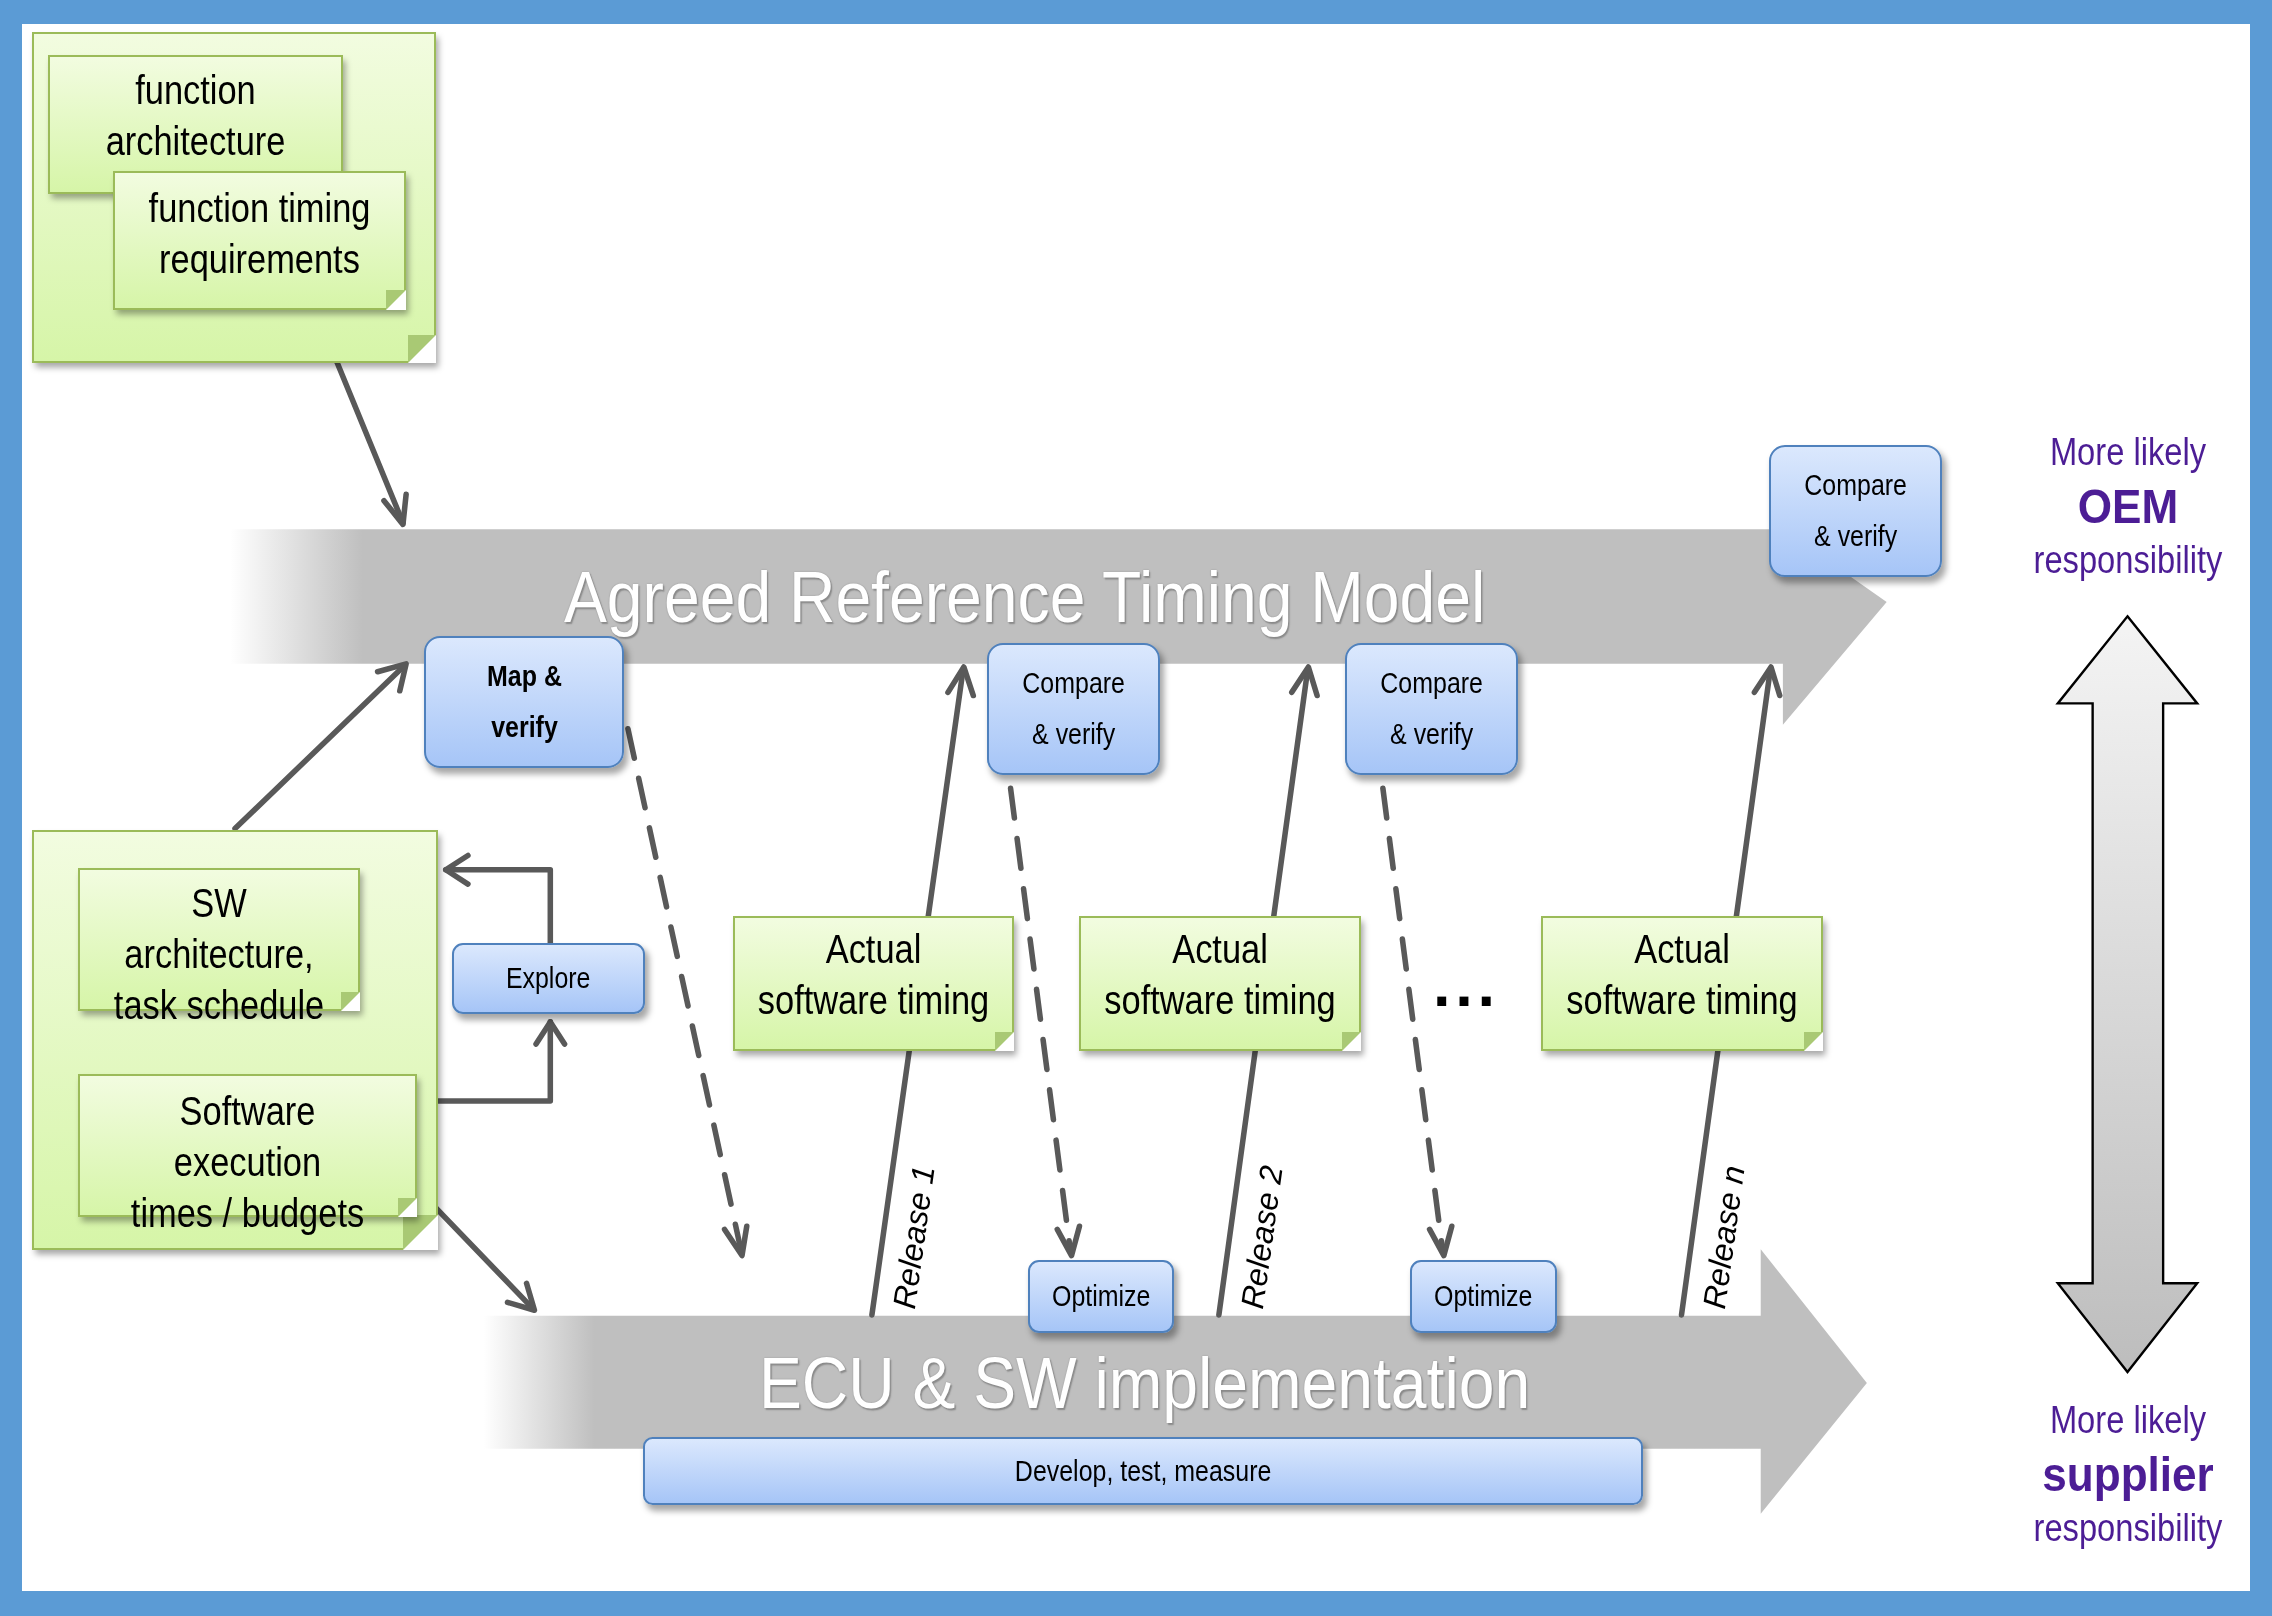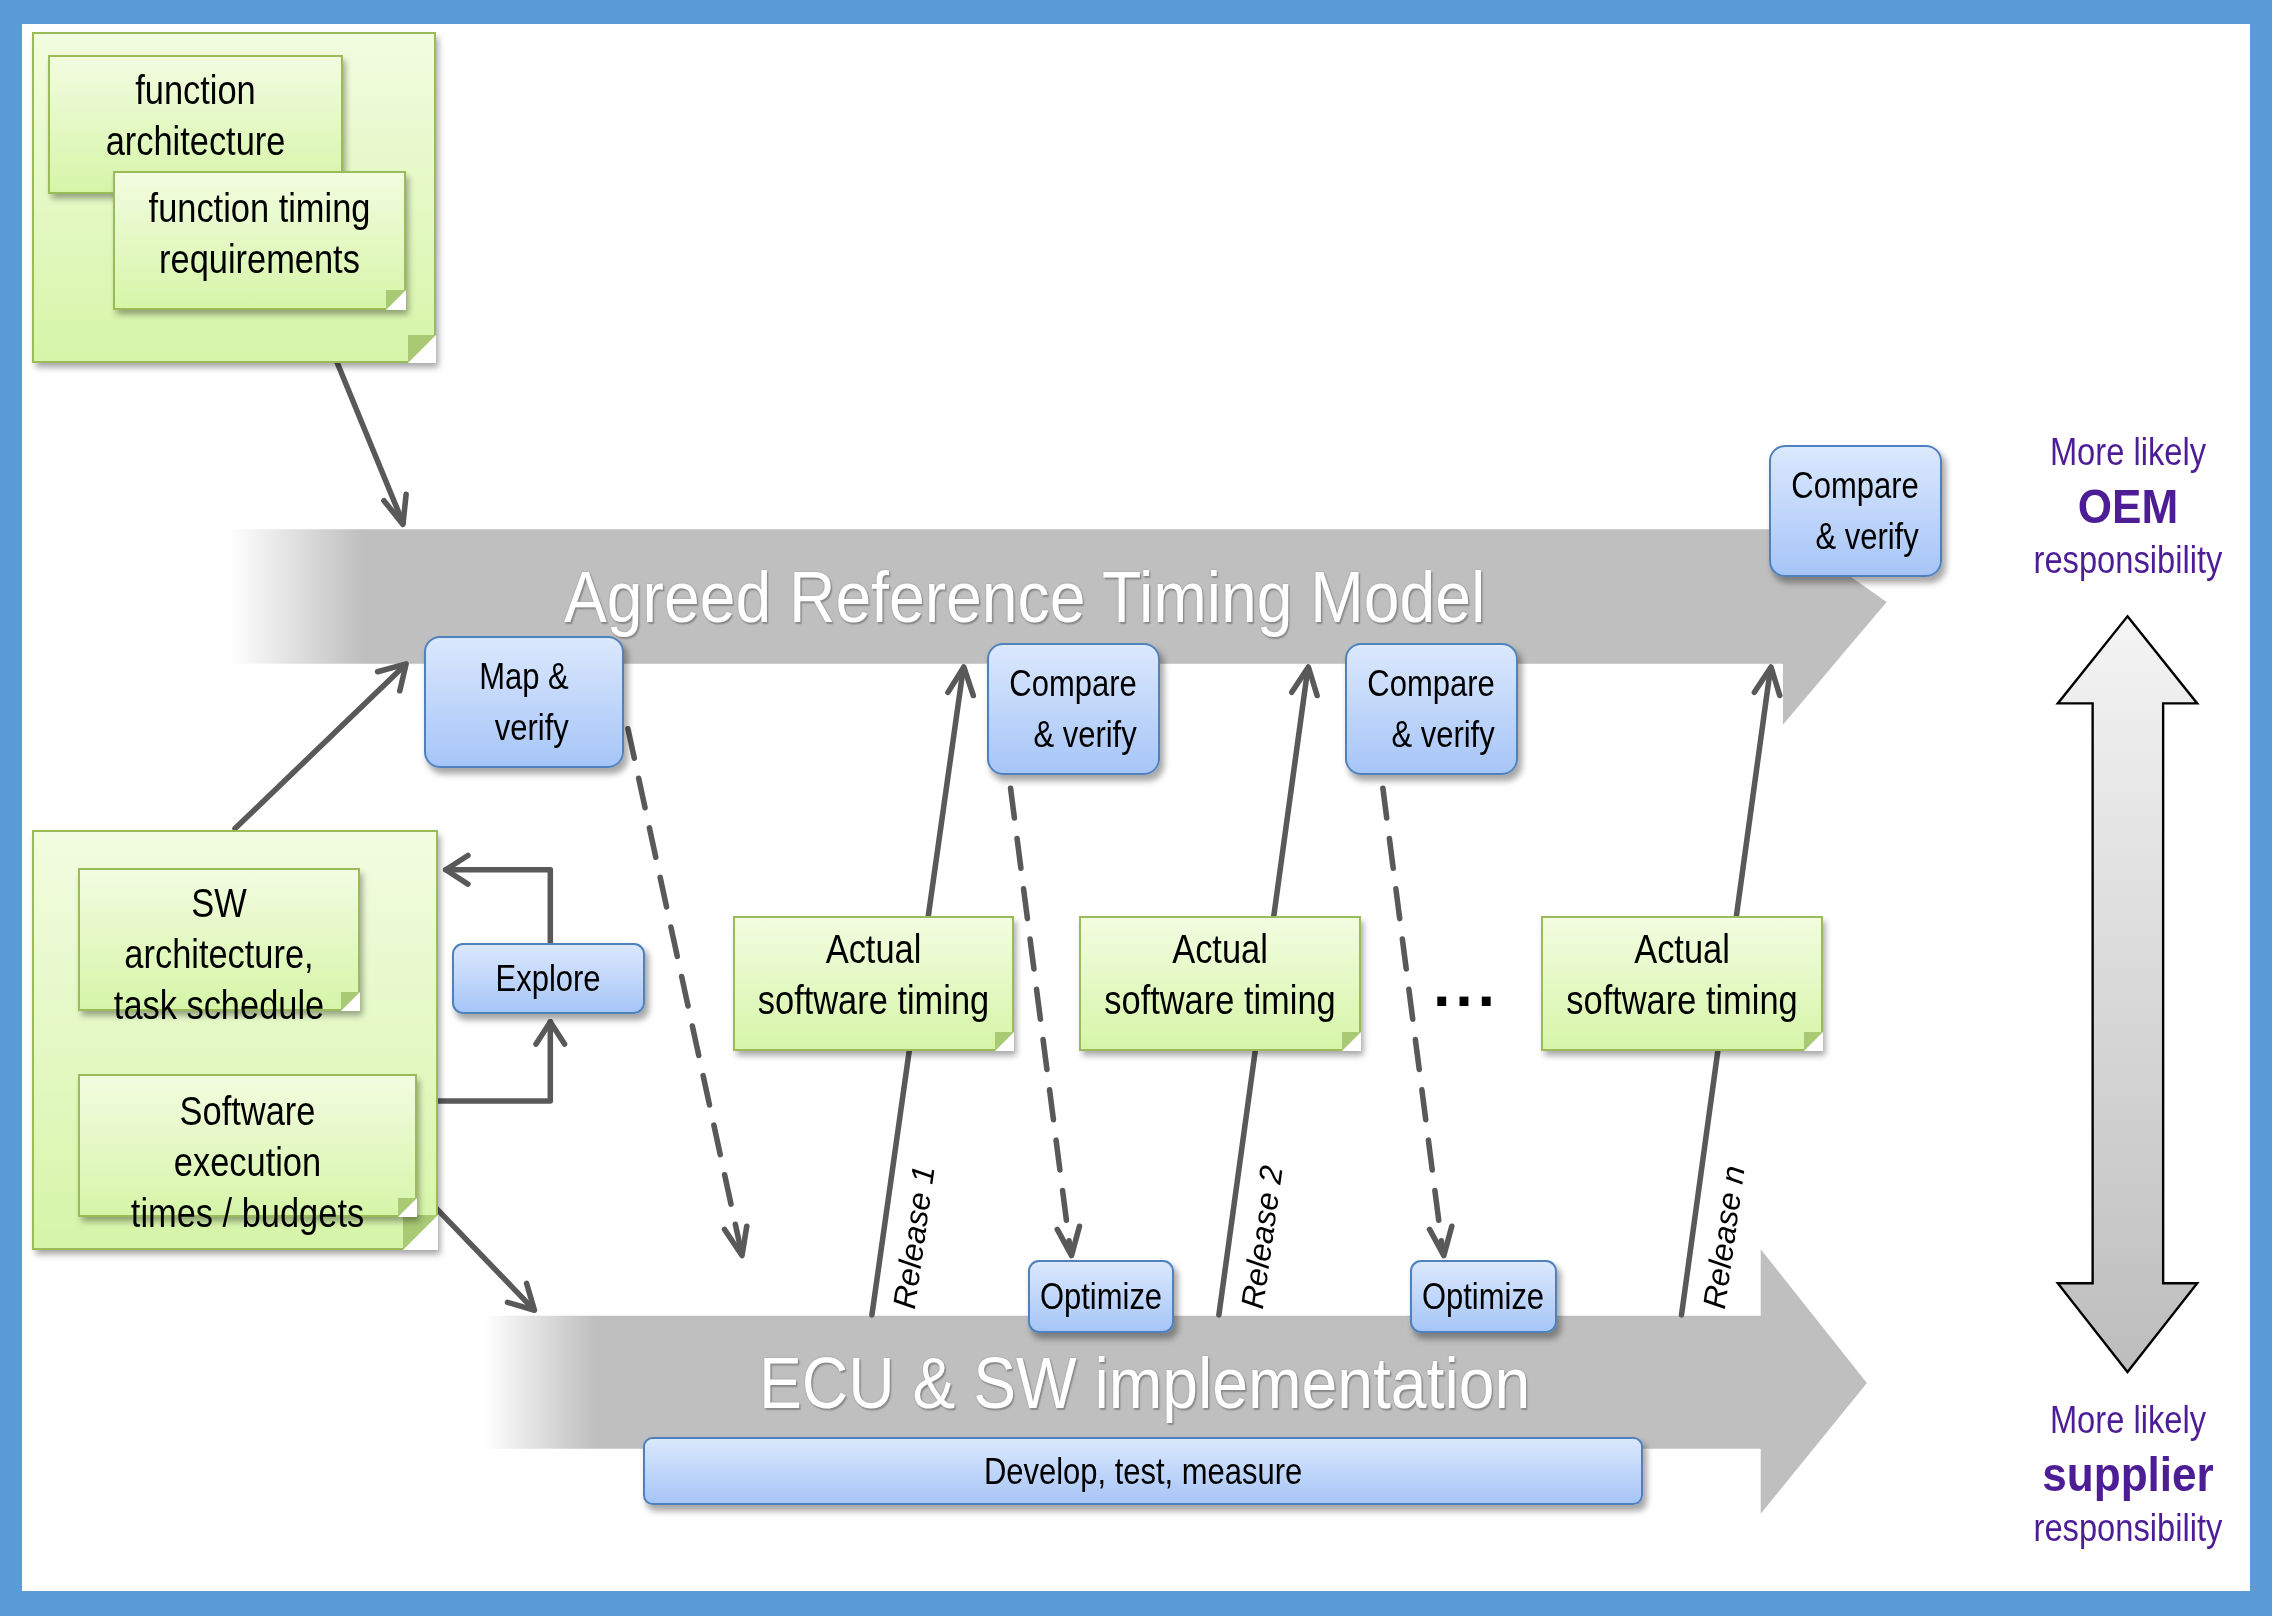--- a/index.html
+++ b/index.html
@@ -2,21 +2,21 @@
 <html style="font-size:12.7px"><head>
 <meta charset="utf-8">
 <style>
   html, body { margin: 0; padding: 0; }
   body { width: 2273px; height: 1616px; background: #5b9bd5; position: relative; overflow: hidden; font-family: "Liberation Sans", sans-serif; }
   #canvas { position: absolute; left: 22px; top: 24px; width: 2228px; height: 1567px; background: #ffffff; }
   svg#diagram { position: absolute; left: 0; top: 0; width: 2273px; height: 1616px; }
   .note { position: absolute; background: linear-gradient(#f2fce0, #d6f5a8); border: 2.4px solid #9bbb59; box-shadow: 3.2px 4.8px 6.3px rgba(0,0,0,0.35); box-sizing: border-box; }
   .note .fold { position: absolute; right: -2.4px; bottom: -2.4px; width: 0; height: 0; border-style: solid; }
   .note-text { position: absolute; left: 0; right: 0; text-align: center; color: #000; font-size: 40px; line-height: 51px; transform: scaleX(0.86); }
-  .btn { position: absolute; background: linear-gradient(#dbe8fd, #a6c5f7); border: 2.4px solid #4f81bd; border-radius: 16px; box-shadow: 3.2px 5.5px 6.3px rgba(0,0,0,0.35); box-sizing: border-box; display: flex; align-items: center; justify-content: center; text-align: right; color: #000; font-size: 36px; line-height: 51px; }
+  .btn { position: absolute; background: linear-gradient(#dbe8fd, #a6c5f7); border: 2.4px solid #4f81bd; border-radius: 16px; box-shadow: 3.2px 5.5px 6.3px rgba(0,0,0,0.35); box-sizing: border-box; display: flex; align-items: center; justify-content: center; text-align: center; color: #000; font-size: 29px; line-height: 51px; }
   .btn span { display: inline-block; transform: scaleX(0.86); }
   .band-title { position: absolute; color: #ffffff; font-size: 73px; font-weight: normal; text-shadow: 0 0 1.6px #888, 1.6px 2.4px 1.6px #8a8a8a; transform: scaleX(0.88); transform-origin: left center; white-space: nowrap; }
   .release { position: absolute; font-size: 32px; font-style: italic; color: #000; transform-origin: left top; white-space: nowrap; }
   .resp { position: absolute; text-align: center; color: #4c1d95; width: 238px; }
   .resp .l1 { font-size: 38px; line-height: 48px; transform: scaleX(0.86); }
   .resp .l2 { font-size: 49px; line-height: 60px; font-weight: bold; transform: scaleX(0.9); }
   .resp .l3 { font-size: 38px; line-height: 48px; transform: scaleX(0.86); }
   .ellipsis { position: absolute; font-size: 63px; font-weight: bold; color: #000; letter-spacing: 4.8px; }
 </style>
 </head>
@@ -124,21 +124,21 @@
   <span>Explore</span>
 </div>
 
 <div class="band-title" style="left:564px;top:555px;">Agreed Reference Timing Model</div>
 <div class="band-title" style="left:759px;top:1341px;">ECU &amp; SW implementation</div>
 
 <div class="btn" style="left:643px;top:1437px;width:1000px;height:68px;border-radius:9.5px;">
   <span>Develop, test, measure</span>
 </div>
 
-<div class="btn" style="left:424px;top:636px;width:200px;height:132px;">
+<div class="btn" style="left:424px;top:636px;width:200px;height:132px;font-weight:bold;">
   <span>
       <span style="display:block;transform:none">Map &amp;</span>
       <span style="display:block;transform:none">verify</span>
     </span>
 </div>
 
 <div class="btn" style="left:987px;top:643px;width:173px;height:132px;">
   <span>
       <span style="display:block;transform:none">Compare</span>
       <span style="display:block;transform:none">&amp; verify</span>

